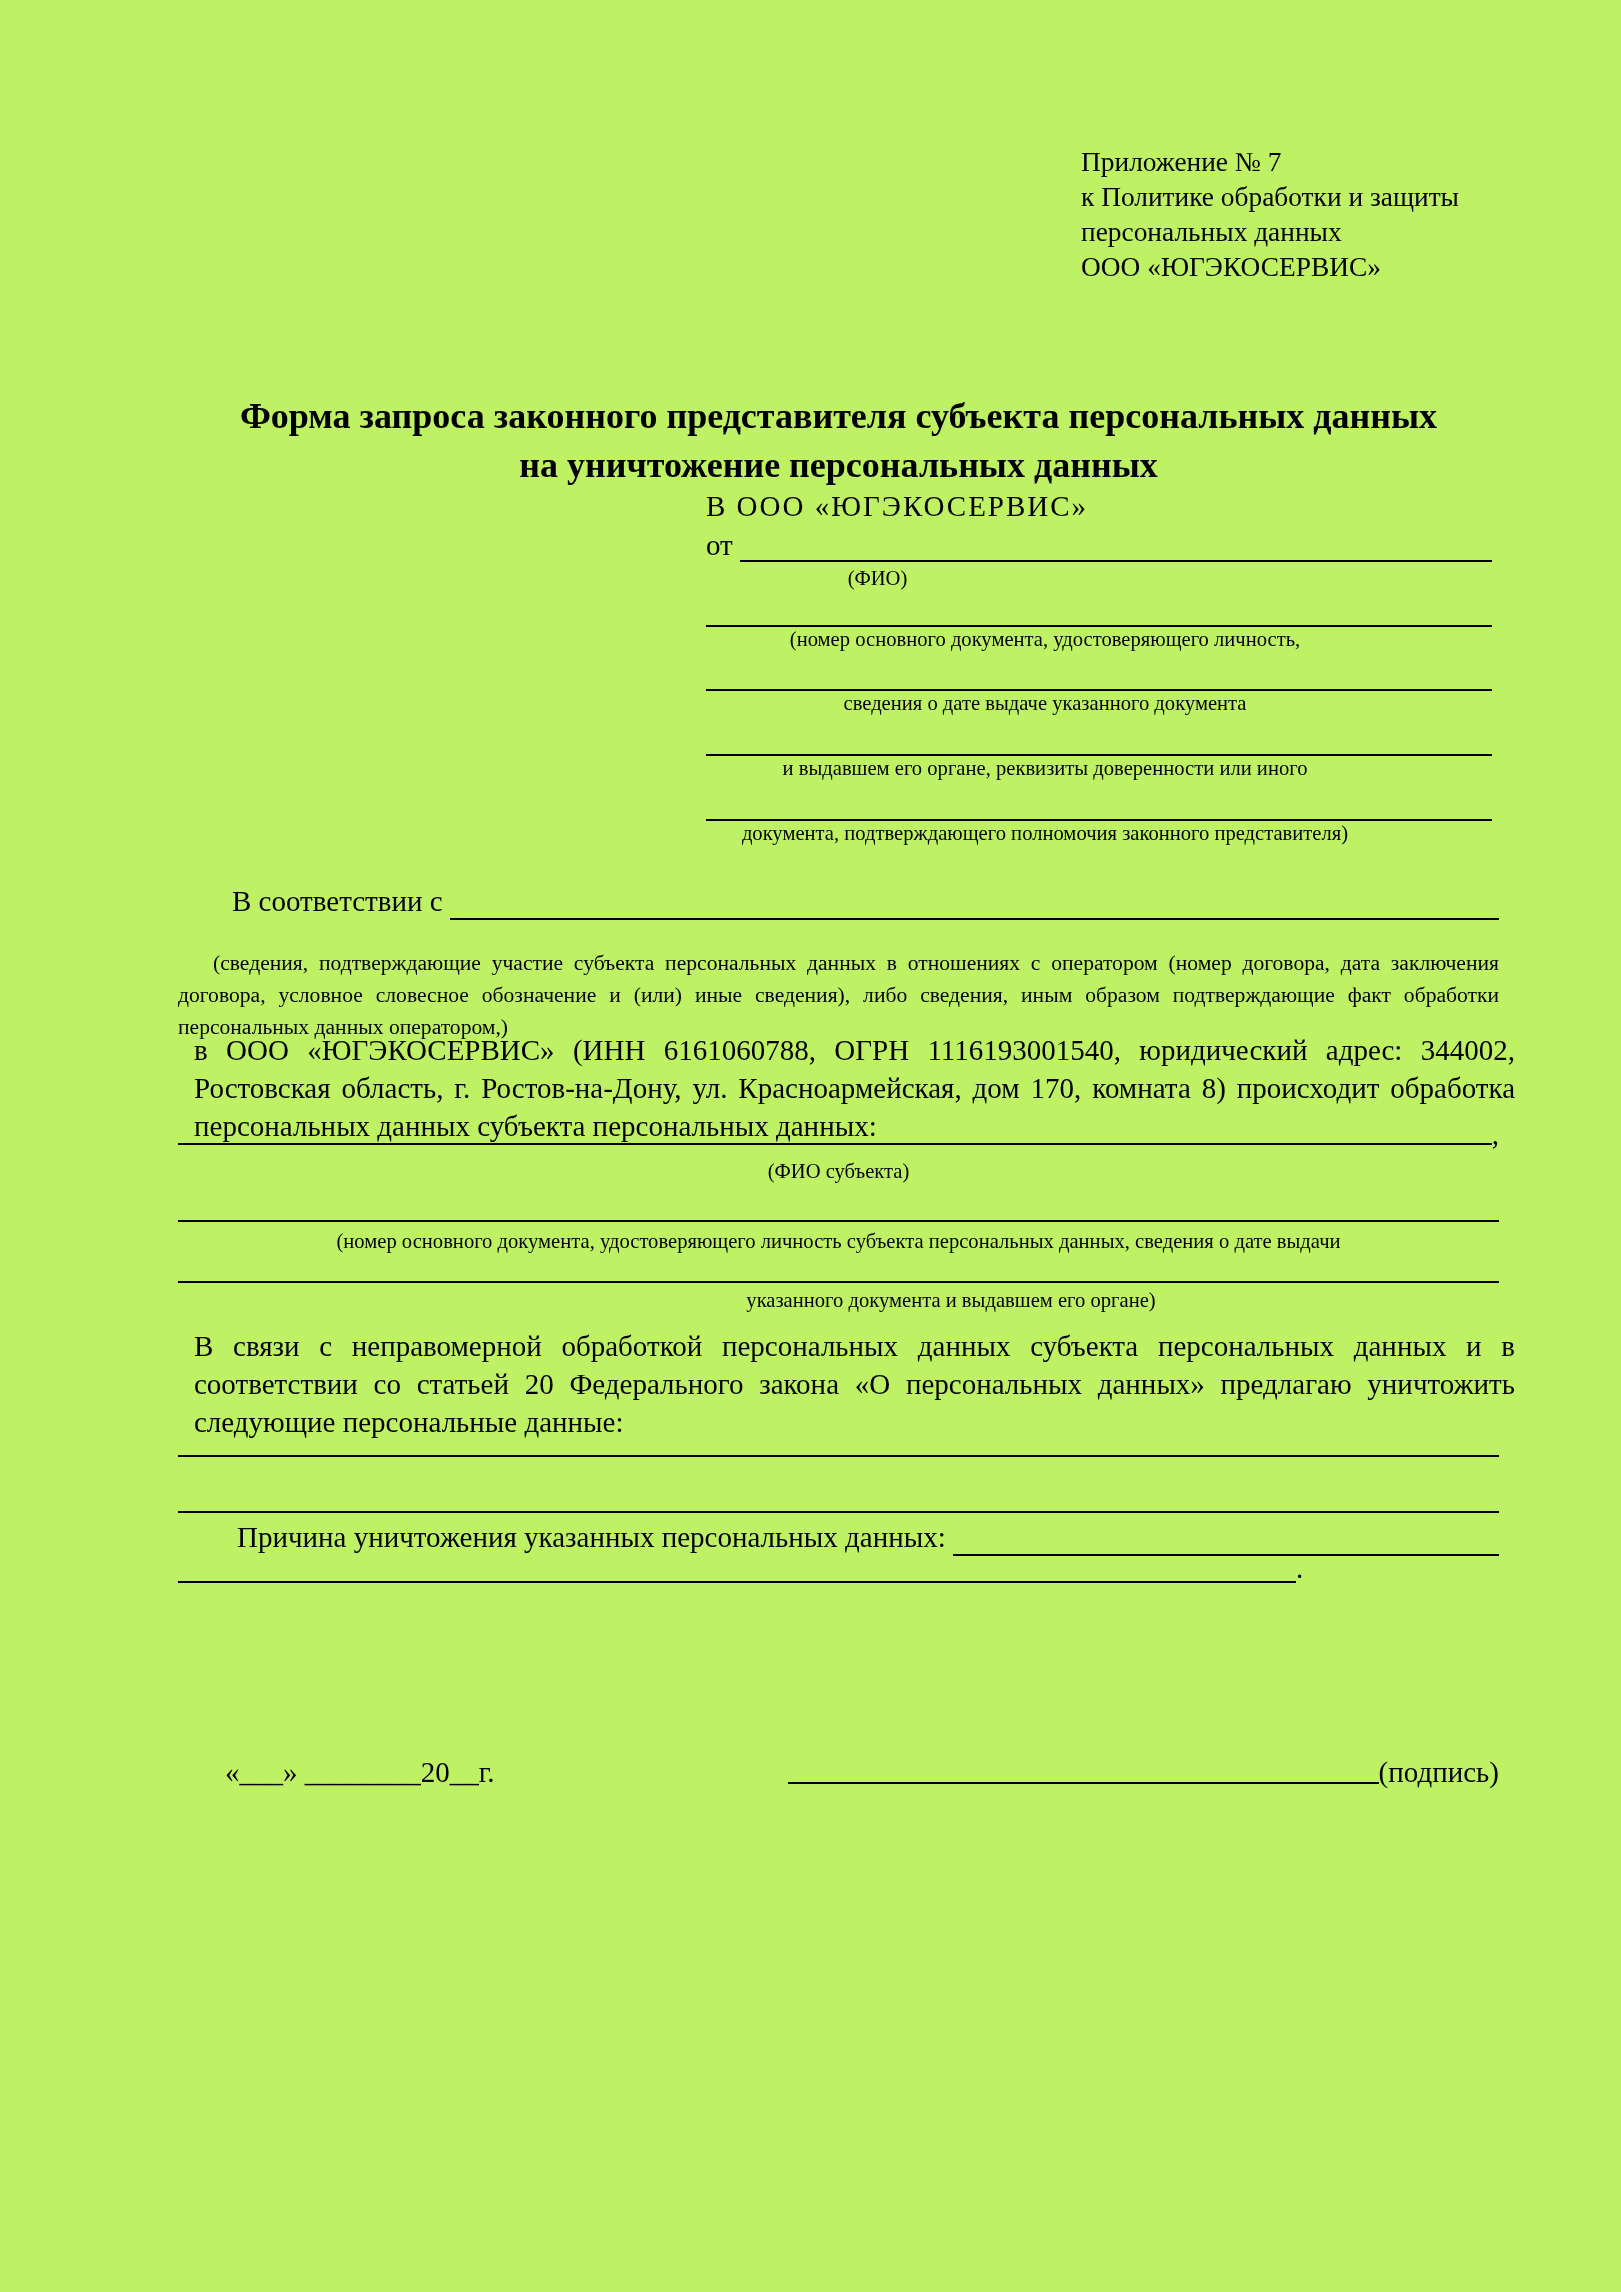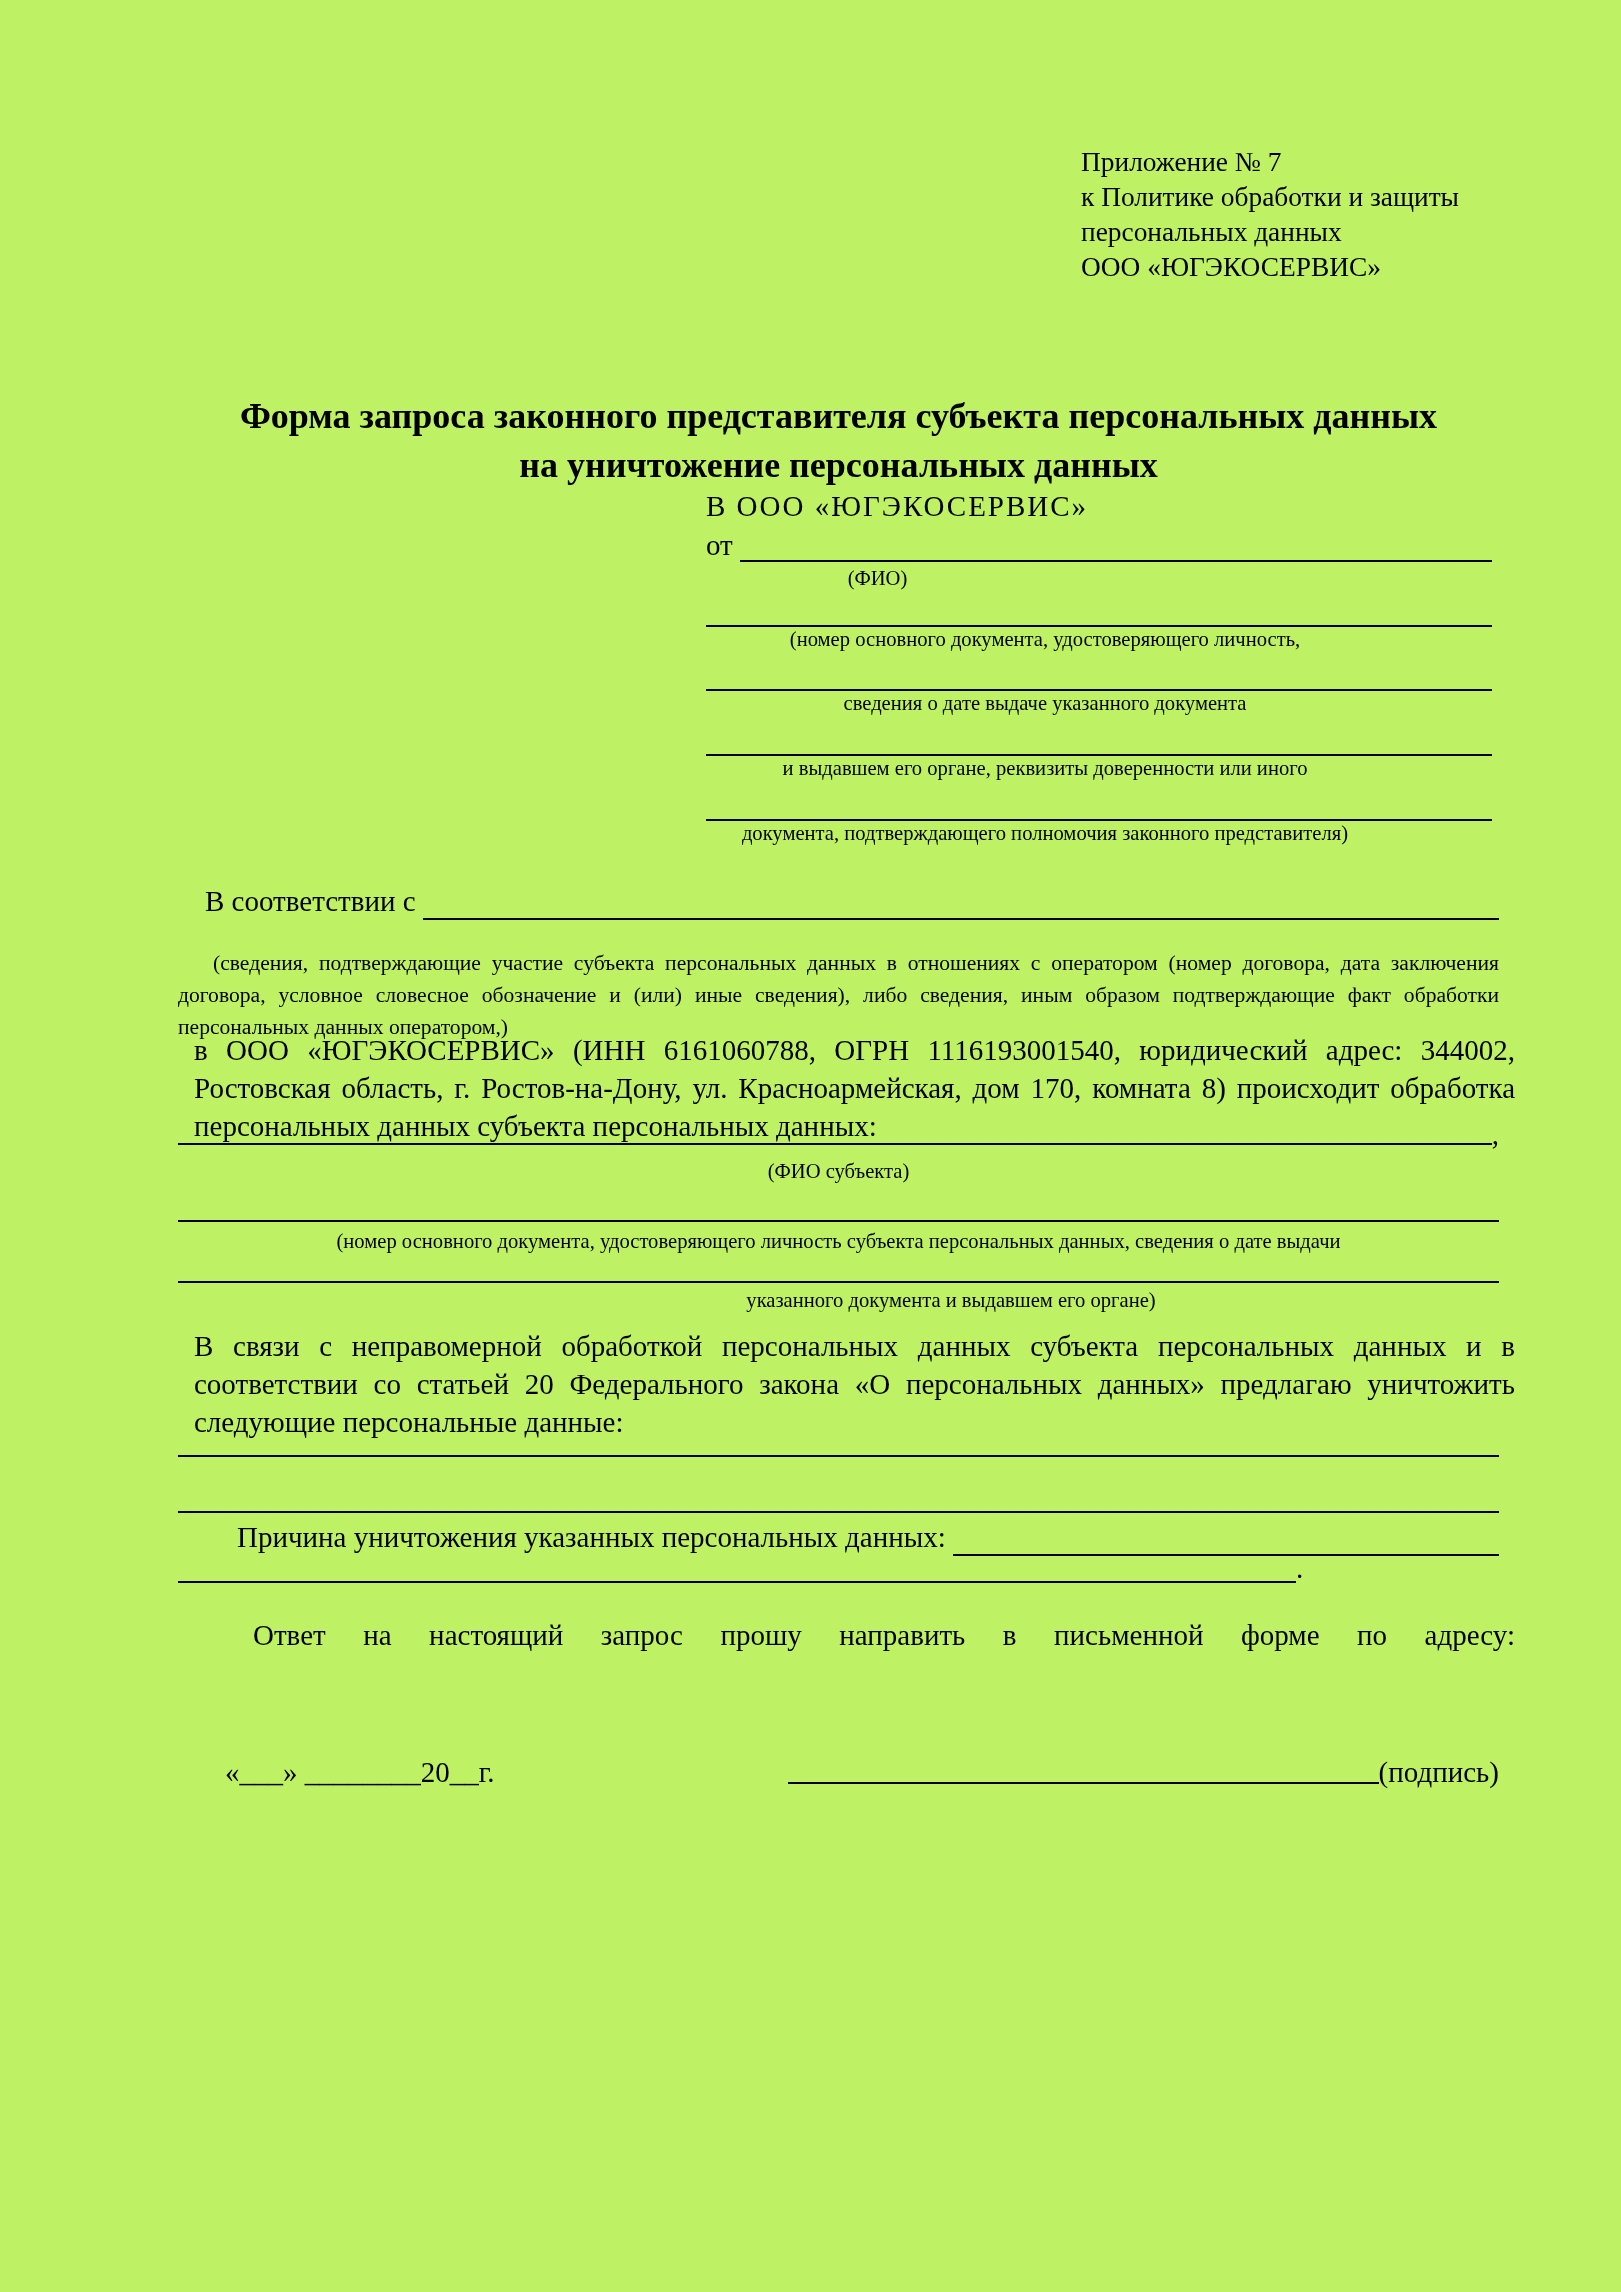--- a/index.html
+++ b/index.html
@@ -32,21 +32,21 @@
   .uline { flex: 1; border-bottom: 2.9px solid #000; margin-bottom: 3.9px; }
   .cap { font-size: 20.6px; line-height: 25.5px; text-align: center; }
   .cap-fio { width: 225px; margin-left: 59px; height: 25.5px; margin-bottom: 9.8px; }
   .fline { height: 23.5px; border-bottom: 2.9px solid #000; }
   .fcap { margin-bottom: 13.7px; padding-right: 108px; }
 
   
   .row { left: 178px; width: 1321px; font-size: 29px; }
   .flexrow { display: flex; }
   .acc-row { top: 885px; height: 39px; }
-  .acc-row .lbl { white-space: pre; margin-left: 27px; }
+  .acc-row .lbl { white-space: pre; margin-left: 54px; }
   .note {
     left: 178px; top: 925px; width: 1321px;
     font-size: 21.6px; line-height: 32px;
     text-align: justify; text-indent: 35px;
   }
   .para { line-height: 38px; text-align: justify; margin: 16px; }
   .p-operator { top: 1015px; }
   .ln-comma { top: 1117px; height: 32px; align-items: flex-end; }
   .ln-comma .tail { line-height: 29px; }
   .cap-wide { left: 178px; width: 1321px; }
@@ -145,21 +145,20 @@
   <div class="abs row flexrow reason-row">
     <span class="lbl">Причина уничтожения указанных персональных данных: </span>
     <span class="uline"></span>
   </div>
 
   <div class="abs row flexrow ln-period">
     <span class="seg"></span>
     <span class="tail">.</span>
   </div>
 
-  <p class="abs row para p-answer">Ответ на настоящий запрос прошу направить в письменной форме по адресу:</p>
 
 
   <div class="abs footer">
     <span class="f-date">«___» ________20__г.</span>
     <span class="f-sig">
       <span class="seg"></span>
       <span>(подпись)</span>
     </span>
   </div>
 

